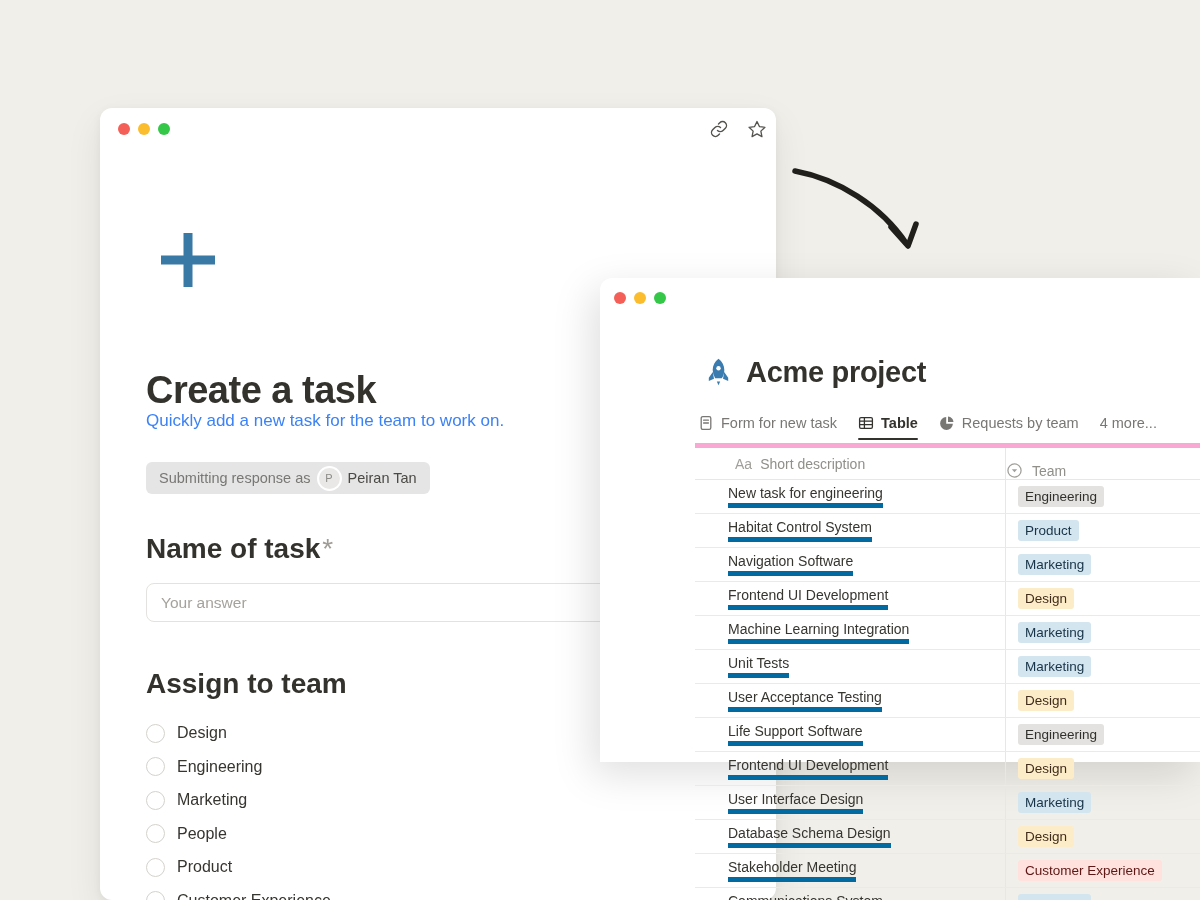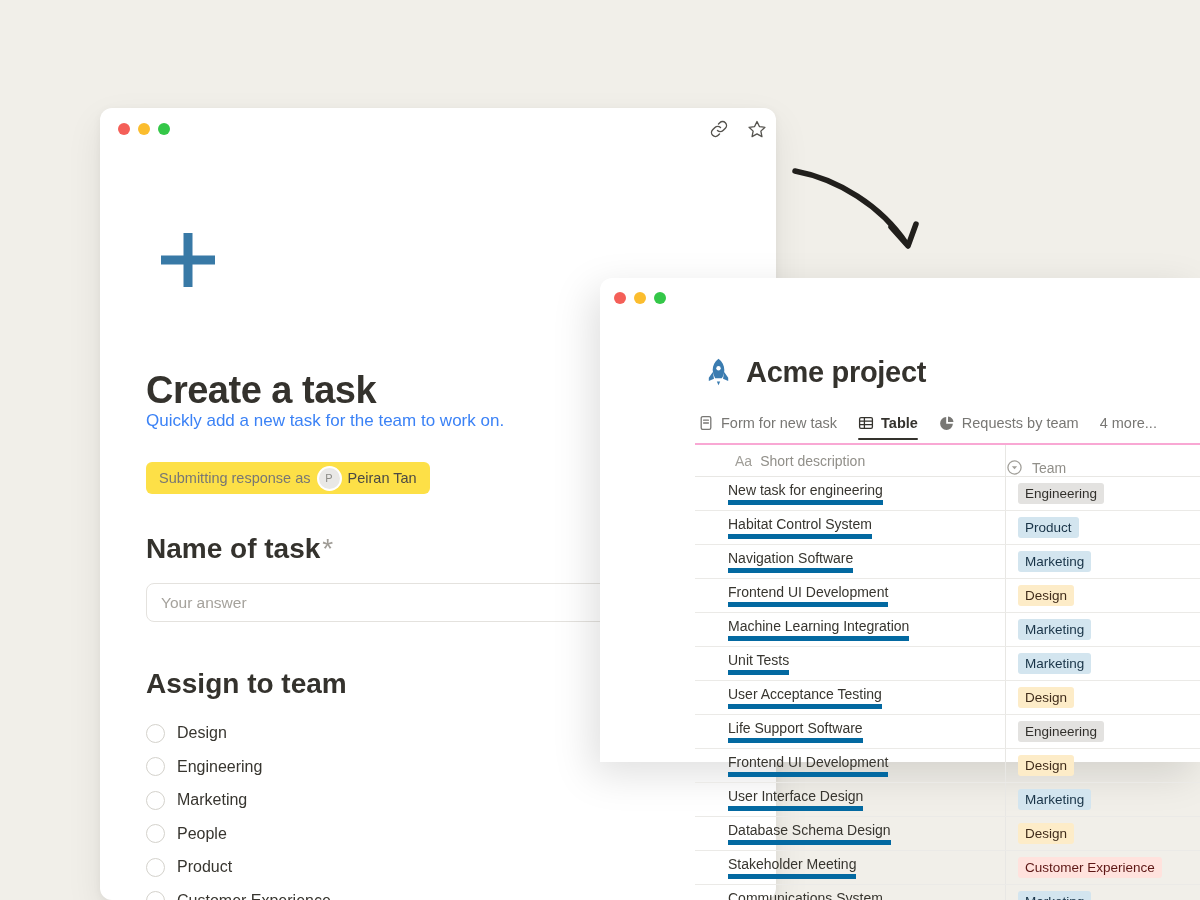--- a/index.html
+++ b/index.html
@@ -30,21 +30,21 @@
   .topbar-icons{position:absolute;top:11px;right:9px;display:flex;gap:18px;color:#55534e;}
   .topbar-icons svg{width:20px;height:20px;display:block;}
   .plus-wrap{position:absolute;left:59px;top:123px;}
   .form-title{
     position:absolute;left:46px;top:235px;
     font-size:38px;font-weight:700;letter-spacing:-.5px;color:#34322d;line-height:1.2;
   }
   .form-subtitle{position:absolute;left:46px;top:301px;font-size:17px;line-height:24px;color:#3b82f6;}
   .submit-pill{
     position:absolute;left:46px;top:354px;height:32px;
-    background:#fde047;border-radius:6px;display:inline-flex;align-items:center;
+    background:#e5e5e5;border-radius:6px;display:inline-flex;align-items:center;
     gap:8px;padding:0 13px;font-size:14.5px;color:#787774;white-space:nowrap;
   }
   .submit-avatar{
     width:21px;height:21px;border-radius:50%;background:#e9e8e6;
     display:flex;align-items:center;justify-content:center;
     font-size:11px;color:#8b8a85;box-shadow:0 0 0 2px #fff;
   }
   .submit-name{color:#4b4944;}
   .field-label{position:absolute;left:46px;font-size:28px;font-weight:700;color:#34322d;}
   .field-label .req{color:#a09d97;font-weight:400;margin-left:2px;}
@@ -75,21 +75,21 @@
     font-size:14.5px;color:#787774;white-space:nowrap;}
   .tab svg{width:16px;height:16px;display:block;}
   .tab.active{color:#34322d;font-weight:600;}
   .tab.active::after{
     content:"";position:absolute;left:0;right:0;bottom:-2px;height:2.5px;
     background:#34322d;border-radius:1px;
   }
   .dbtable{position:absolute;left:95px;top:165px;right:0;}
   .thead{
     height:31px;display:flex;align-items:stretch;
-    border-top:2px solid #f9a8d4;border-bottom:1px solid #e8e7e4;
+    border-top:5px solid #f9a8d4;border-bottom:1px solid #e8e7e4;
     color:#918f89;font-size:14px;
   }
   .th-desc{width:310px;box-sizing:border-box;padding-left:40px;display:flex;align-items:center;gap:8px;}
   .th-team{flex:1;border-left:1px solid #e8e7e4;display:flex;align-items:flex-end;gap:9px;}
   .aa-glyph{font-size:14px;color:#a19f99;}
   .th-team svg{width:17px;height:17px;color:#a19f99;}
   .trow{height:33px;display:flex;align-items:stretch;border-bottom:1px solid #ebeae7;}
   .tcell-desc{width:310px;box-sizing:border-box;padding-left:33px;display:flex;align-items:center;}
   .tcell-team{flex:1;border-left:1px solid #e8e7e4;padding-left:12px;display:flex;align-items:center;}
   .ttitle{

